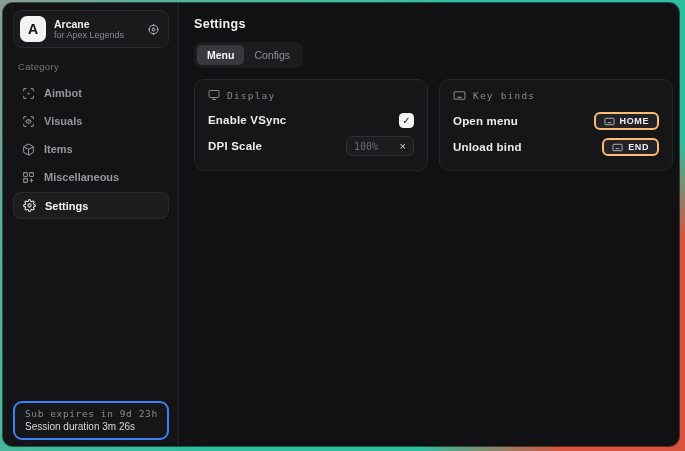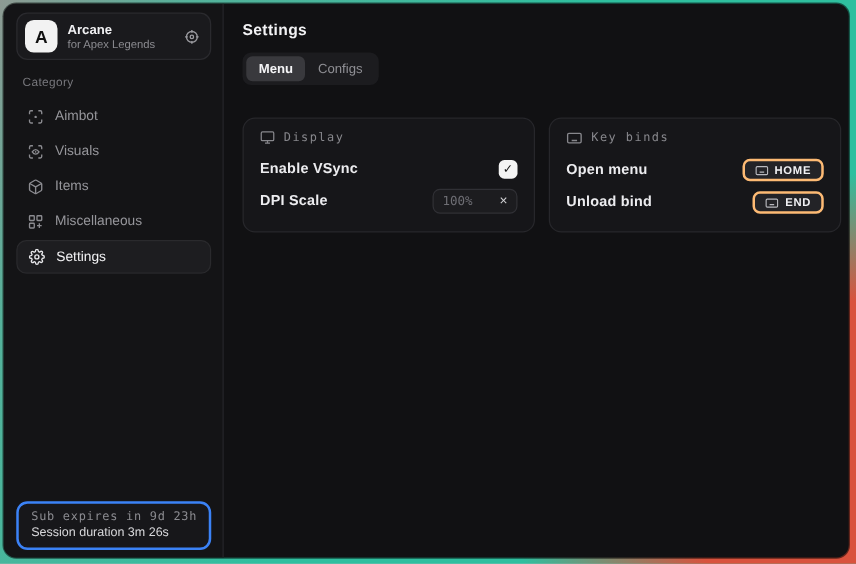--- a/index.html
+++ b/index.html
@@ -36,20 +36,21 @@
   .brand-sub { color:#8b8b90; font-size:9px; }
   .brand-icon { color:#9a9a9f; display:flex; }
   .category {
     color:#77777c; font-size:9.5px; margin:13px 0 7px 5px; letter-spacing:.3px;
   }
   .nav { display:flex; flex-direction:column; }
   .nav-item {
     height:28px; display:flex; align-items:center; gap:9px;
     padding:0 9px; border-radius:8px; color:#96969b; font-size:11px;
     cursor:pointer;
+    font-weight:bold;
   }
   .nav-item .nico { display:flex; color:#8b8b90; }
   .nav-item.active {
     background:#1d1d20; border:1px solid rgba(255,255,255,.06);
     color:#f2f2f4; height:27px; margin:1px 0;
   }
   .nav-item.active .nico { color:#e6e6e9; }
   .status-card {
     position:absolute; left:10px; right:9px; bottom:6px;
     border:2px solid #3b82f6; background:#17171a; border-radius:9px;
@@ -64,21 +65,21 @@
   .main { flex:1; padding:14px 14px 0 15px; }
   .page-title { color:#f2f2f4; font-size:12.5px; font-weight:bold; letter-spacing:.3px; }
   .tabs {
     display:inline-flex; background:#1c1c1f; border-radius:7px; padding:3px;
     margin-top:11px; gap:0;
   }
   .tab {
     font-size:10.5px; padding:4px 10px; border-radius:5px; color:#8f8f94; cursor:pointer;
   }
   .tab.active { background:#39393d; color:#f4f4f6; font-weight:bold; }
-  .cards { display:flex; gap:11px; margin-top:26px; }
+  .cards { display:flex; gap:11px; margin-top:11px; }
   .card {
     width:234px; background:#161619; border:1px solid #27272b; border-radius:10px;
     padding:9px 13px 10px;
   }
   .card-header {
     display:flex; align-items:center; gap:7px; color:#87878c;
     font-family:"DejaVu Sans Mono",monospace; font-size:9.5px; letter-spacing:1.2px;
     margin-bottom:6px;
   }
   .card-header .cico { display:flex; color:#87878c; }

